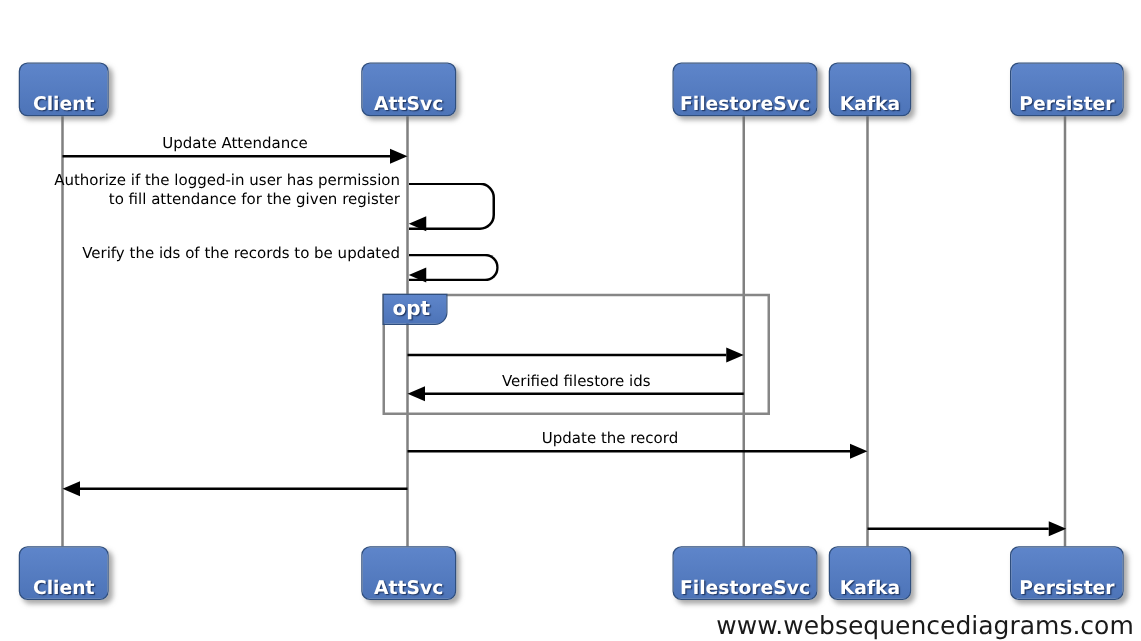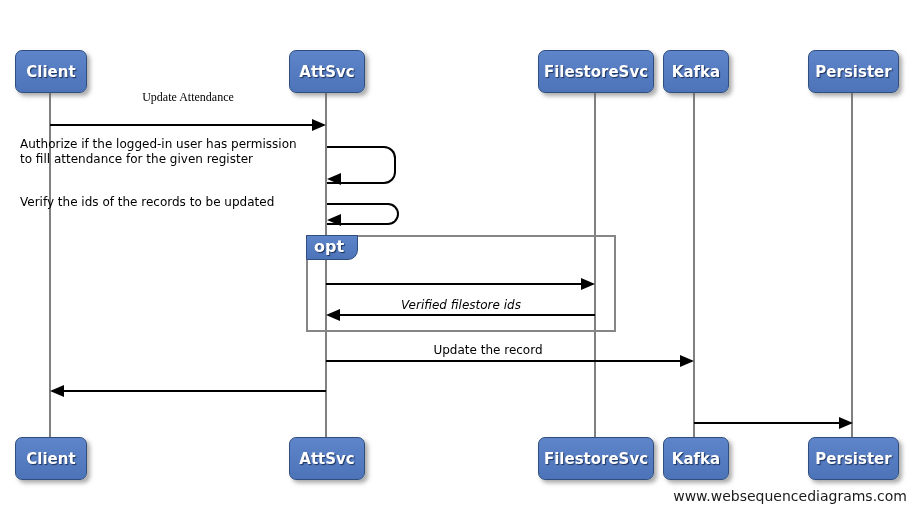--- a/index.html
+++ b/index.html
@@ -31,34 +31,34 @@
     height: 41px;
     background: linear-gradient(180deg, #5e85ca 0%, #4d74b8 100%);
     border: 1px solid #2f4e7d;
     border-radius: 7px;
     box-shadow: 3px 3px 4px rgba(100,100,100,0.55);
     color: #ffffff;
     font-size: 15px;
     font-weight: bold;
     text-shadow: 1px 1px 1px rgba(10,25,60,0.75);
     display: flex;
-    align-items: center;
+    align-items: flex-end;
     justify-content: center;
     z-index: 5;
   }
   .msg-label {
     position: absolute;
     font-size: 12px;
     line-height: 15px;
     color: #000000;
     text-align: center;
     z-index: 3;
   }
   .self-label {
-    text-align: left;
+    text-align: right;
     white-space: pre-line;
   }
   .msg-line {
     position: absolute;
     height: 0;
     border-top: 2px solid #000000;
     z-index: 2;
   }
   .arrowhead {
     position: absolute;
@@ -91,57 +91,57 @@
     border-radius: 0 0 10px 0;
     color: #ffffff;
     font-size: 16px;
     font-weight: bold;
     padding: 1px 13px 3px 7px;
     text-shadow: 1px 1px 1px rgba(10,25,60,0.75);
   }
   .footer {
     position: absolute;
     right: 6px; top: 488px;
-    font-size: 14px;
+    font-size: 20px;
     color: #1a1a1a;
   }
 </style>
 </head>
 <body>
 
 <div id="canvas">
 
 
   <div class="lifeline" style="left:49px"></div>
   <div class="lifeline" style="left:325px"></div>
   <div class="lifeline" style="left:594px"></div>
   <div class="lifeline" style="left:693px"></div>
   <div class="lifeline" style="left:851px"></div>
 
   <div class="fragment">
     <div class="fragment-tab">opt</div>
   </div>
 
-  <div class="msg-label" style="left:50px; top:90px; width:276px;font-family:Liberation Serif, serif;">Update Attendance</div>
+  <div class="msg-label" style="left:50px; top:107px; width:276px;">Update Attendance</div>
   <div class="msg-line" style="left:50px; top:124px; width:262px;"></div>
   <span class="arrowhead right" style="left:312px; top:119px;"></span>
 
   <div class="msg-label self-label" style="left:20px; top:137px; width:300px;">Authorize if the logged-in user has permission
 to fill attendance for the given register</div>
   <div class="self-loop" style="left:327px; top:146px; width:67px; height:34px;"></div>
   <span class="arrowhead left" style="left:327px; top:173px;"></span>
 
   <div class="msg-label self-label" style="left:20px; top:195px; width:300px;">Verify the ids of the records to be updated</div>
   <div class="self-loop" style="left:327px; top:203px; width:70px; height:18px;"></div>
   <span class="arrowhead left" style="left:327px; top:214px;"></span>
 
   <div class="msg-line" style="left:326px; top:283px; width:255px;"></div>
   <span class="arrowhead right" style="left:581px; top:278px;"></span>
 
-  <div class="msg-label" style="left:326px; top:298px; width:270px;font-style:italic;">Verified filestore ids</div>
+  <div class="msg-label" style="left:326px; top:298px; width:270px;">Verified filestore ids</div>
   <div class="msg-line" style="left:340px; top:314px; width:255px;"></div>
   <span class="arrowhead left" style="left:326px; top:309px;"></span>
 
   <div class="msg-label" style="left:326px; top:343px; width:324px;">Update the record</div>
   <div class="msg-line" style="left:326px; top:360px; width:354px;"></div>
   <span class="arrowhead right" style="left:680px; top:355px;"></span>
 
   <div class="msg-line" style="left:64px; top:390px; width:262px;"></div>
   <span class="arrowhead left" style="left:50px; top:385px;"></span>
 

